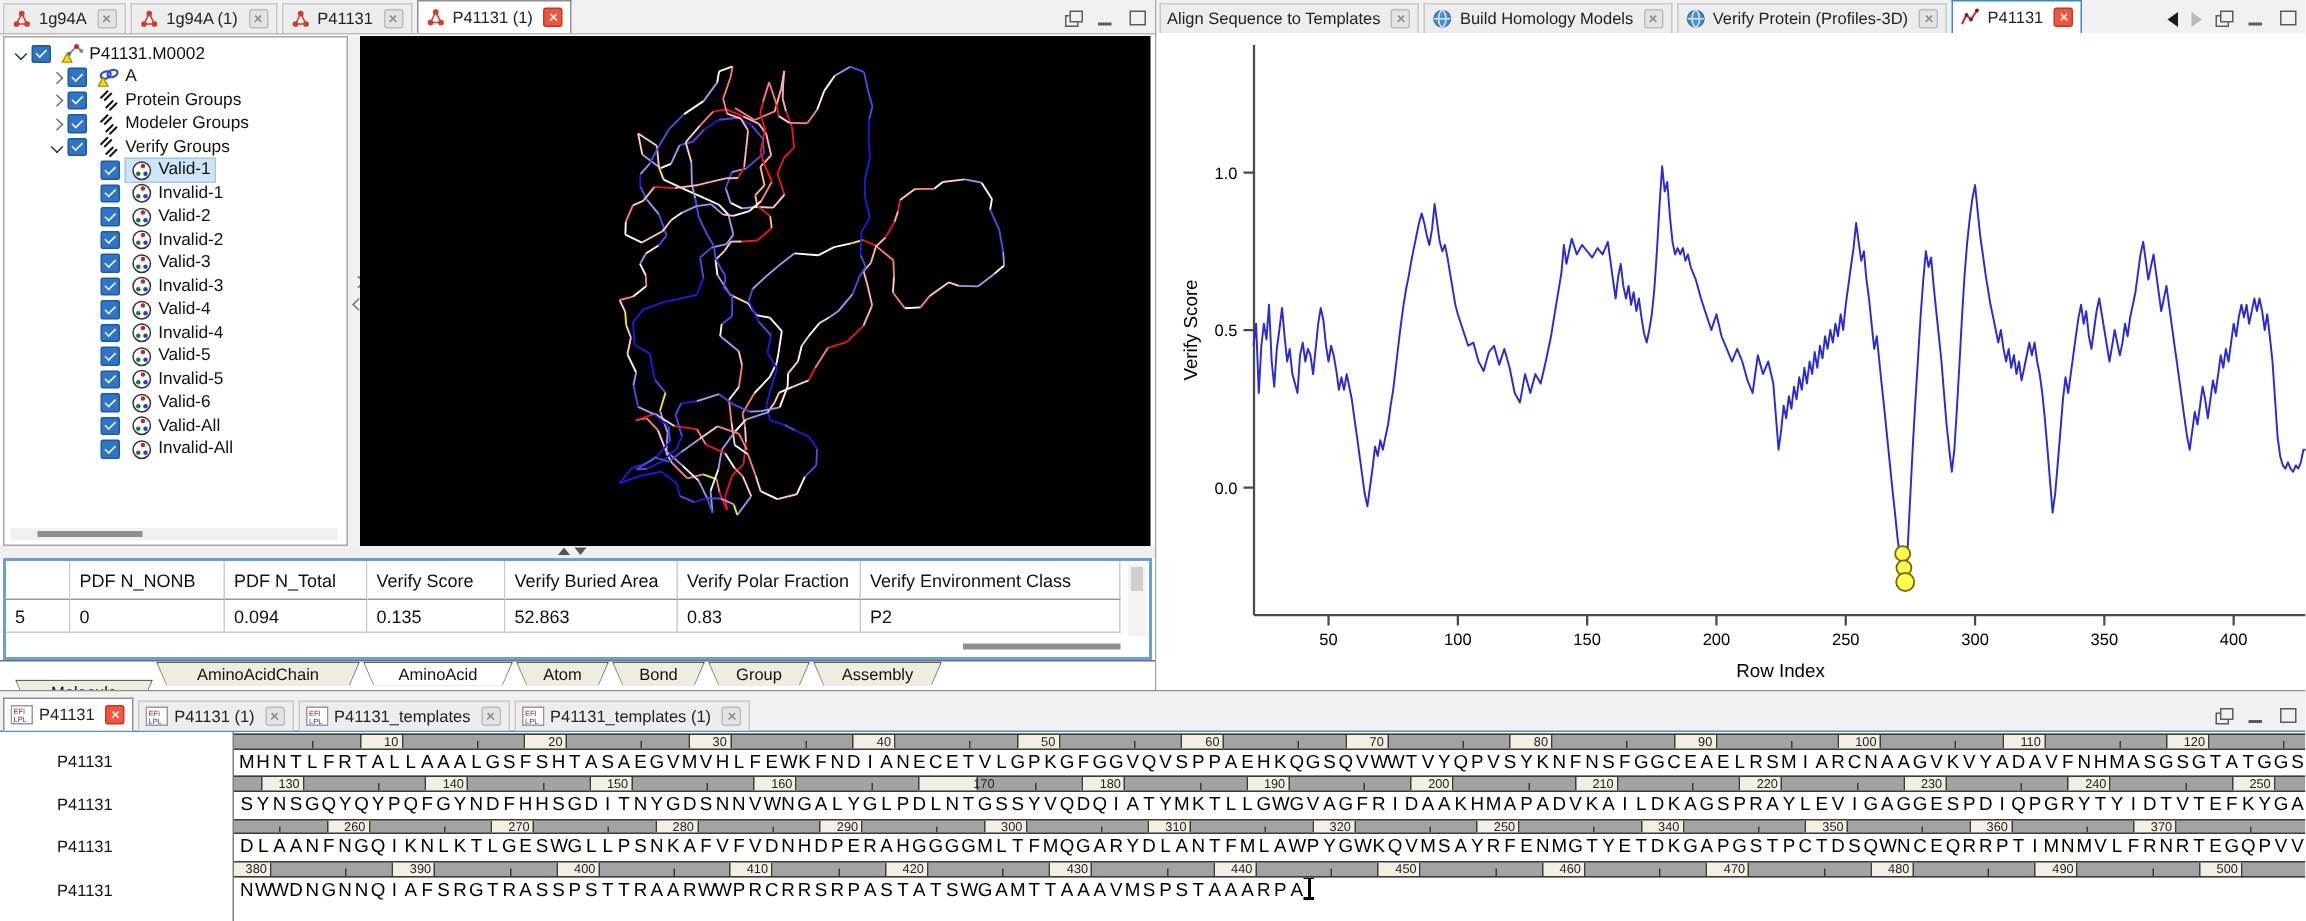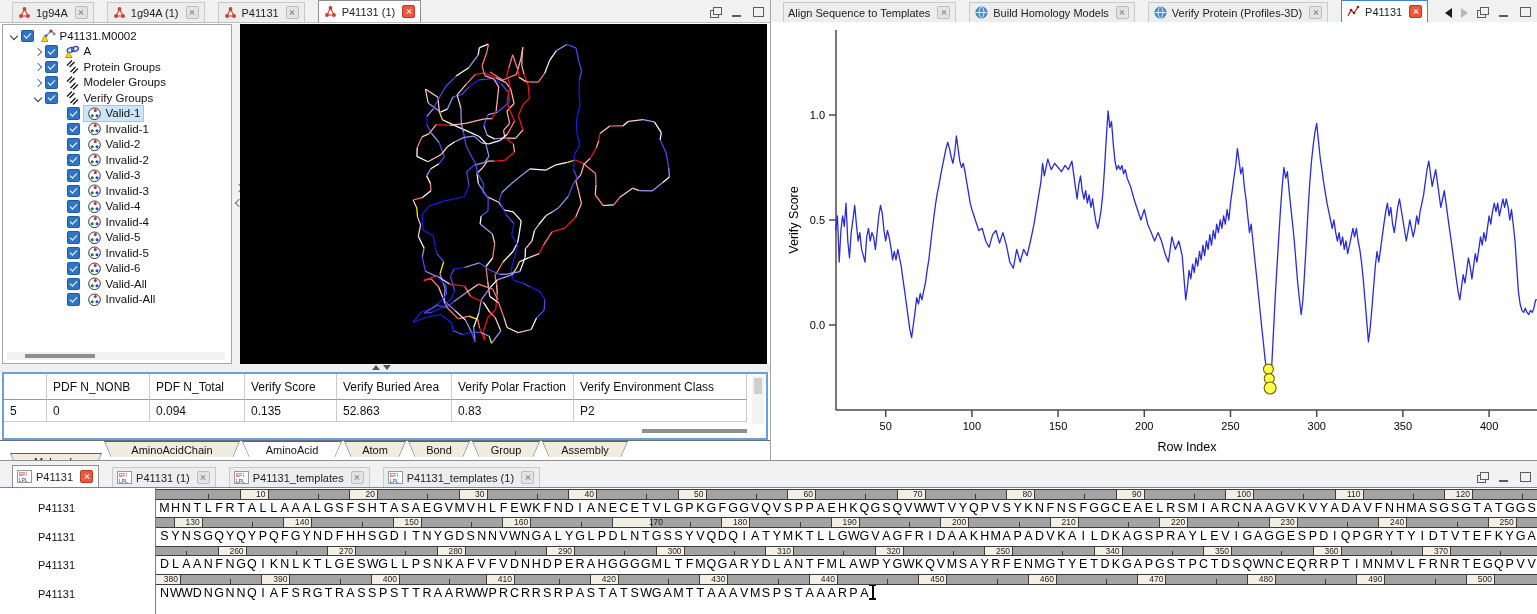--- a/index.html
+++ b/index.html
@@ -9,21 +9,21 @@
   .win{position:absolute;background:#fff;}
   #leftwin{left:0;top:0;width:770px;height:460px;}
   #rightwin{left:770px;top:0;width:767px;height:460px;border-left:1px solid #a5a5a5;box-sizing:border-box;}
   #botwin{left:0;top:460px;width:1537px;height:154px;border-top:1px solid #8f8f8f;box-sizing:border-box;}
 
   
   .tabbar{position:absolute;left:0;right:0;top:0;background:#f1f1f1;display:flex;align-items:flex-end;}
   #left-tabbar{height:22px;border-bottom:1px solid #bdbdbd;}
   #right-tabbar{height:22px;border-bottom:2px solid #4f8fcc;}
   #bottom-tabbar{height:26px;border-bottom:2px solid #4f8fcc;}
-  .tab{display:flex;align-items:center;gap:4px;height:19px;margin:1px 1px 0 12px;padding:0 5px 0 4px;
+  .tab{display:flex;align-items:center;gap:4px;height:19px;margin:1px 1px 0 2px;padding:0 5px 0 4px;
        background:#ededed;border:1px solid #c9c9c9;border-bottom:none;font-size:11px;color:#222;
        white-space:nowrap;cursor:default;}
   .tab.active{background:#fff;border-color:#8f8f8f;height:21px;}
   .tab.active.blue{border-color:#3f87d2;border-width:1.5px;}
   .closebox{width:13px;height:13px;border-radius:2px;background:#e3e3e3;border:1px solid #bdbdbd;
             position:relative;box-sizing:border-box;margin-left:3px;}
   .closebox::before,.closebox::after{content:"";position:absolute;left:2.5px;top:5px;width:6px;height:1.4px;background:#8a8a8a;}
   .closebox::before{transform:rotate(45deg);}  .closebox::after{transform:rotate(-45deg);}
   .closebox.red{background:#f4543c;border-color:#c23a24;}
   .closebox.red::before,.closebox.red::after{background:#fff;}

